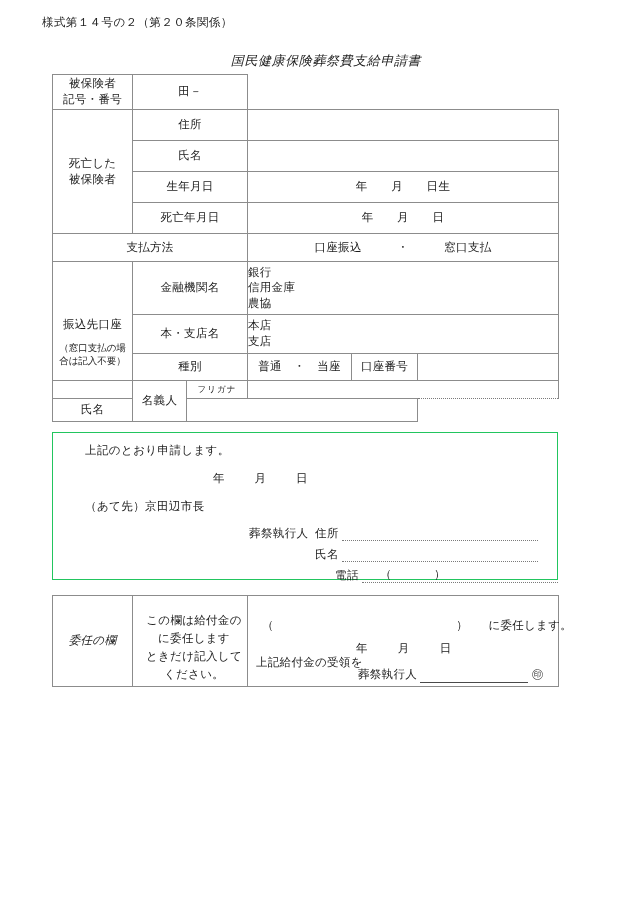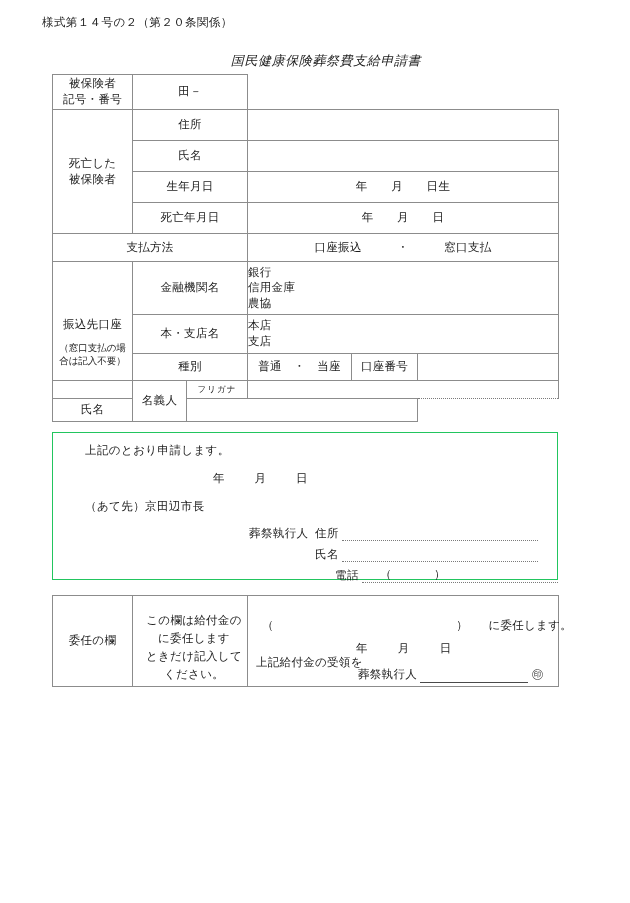--- a/index.html
+++ b/index.html
@@ -265,21 +265,21 @@
   </div>
 
   <table class="tbl" style="left:52px; top:595px; width:506px;">
     <colgroup>
       <col style="width:80px">
       <col style="width:115px">
       <col style="width:311px">
     </colgroup>
     <tbody>
       <tr>
-        <td class="cell-pad" style="height:90px;">委任の欄</td>
+        <td class="cell-pad" style="height:90px;font-style:italic;">委任の欄</td>
 
         <td class="cell-pad t-left va-top" style="padding:14px 0 0 8px; line-height:1.55;">
           <span>この欄は給付金の</span><br>
           <span>に委任します</span><br>
           <span>ときだけ記入して</span><br>
           <span>ください。</span>
         </td>
 
         <td class="t-left va-top" style="position:relative; padding:0;">
           <div style="position:absolute; left:8px; top:20px; white-space:nowrap;margin-top:39px;">上記給付金の受領を</div>

